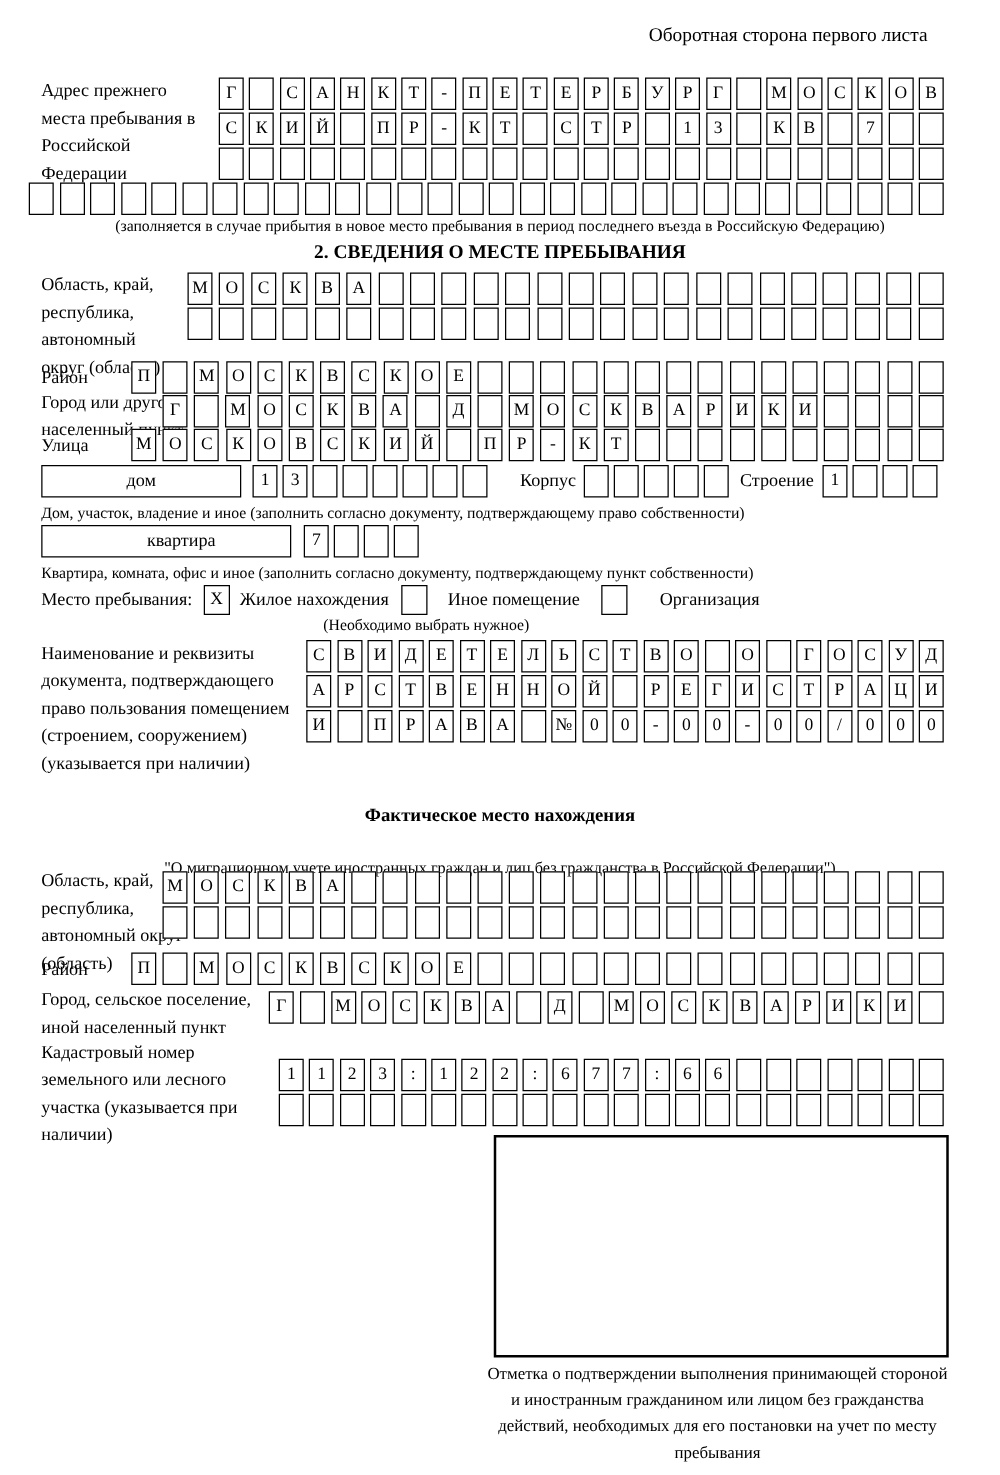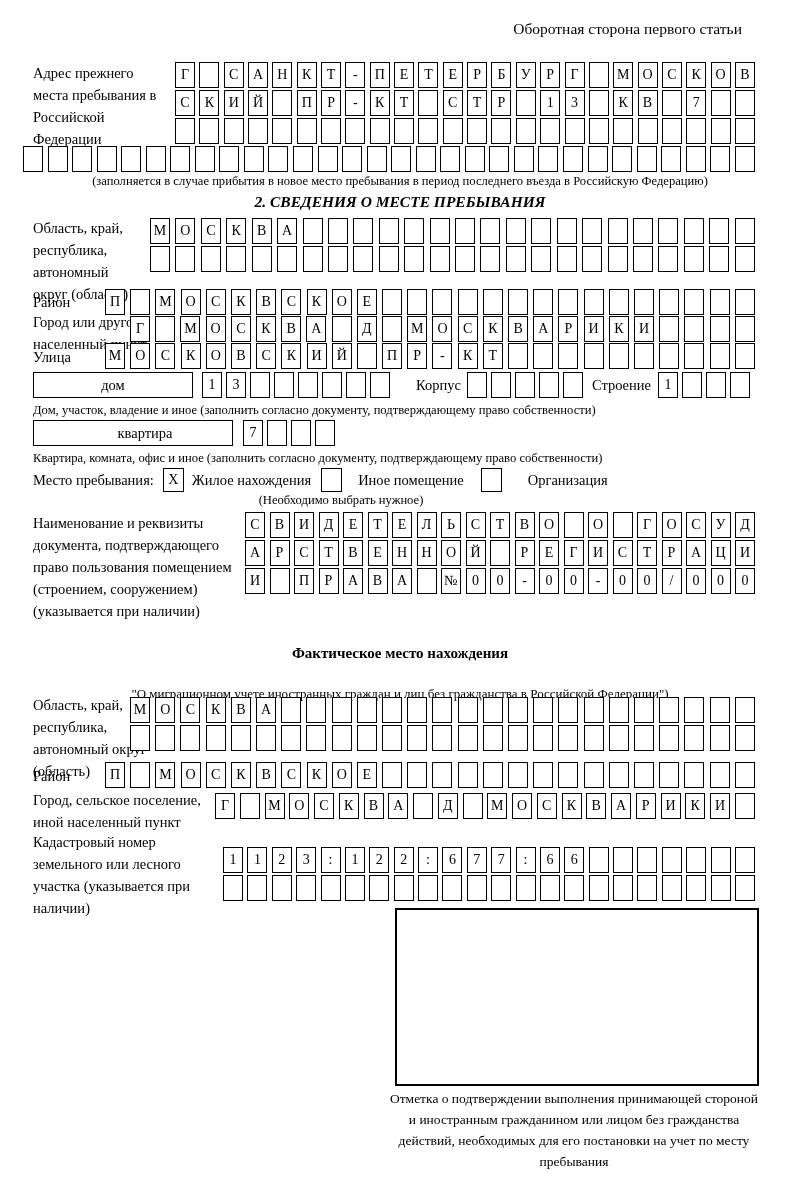--- a/index.html
+++ b/index.html
@@ -29,21 +29,21 @@
     box-sizing:border-box; width:21px; height:24px; border:1.7px solid #000;
     display:flex; align-items:center; justify-content:center; font-size:14px; background:#fff;
   }
   .bigbox{position:absolute; border:2px solid #000; background:#fff;}
 </style>
 </head>
 <body>
 
 <div class="page">
 
-  <div class="hdr">Оборотная сторона первого статьи</div>
+  <div class="hdr">Оборотная сторона первого листа</div>
 
   <div class="lbl" style="left:33px; top:62px; width:138px;">Адрес прежнего места пребывания в Российской Федерации</div>
   <div class="cellrow" style="left:175px; top:62px; width:580px;">
       <span class="cell">Г</span>
       <span class="cell"></span>
       <span class="cell">С</span>
       <span class="cell">А</span>
       <span class="cell">Н</span>
       <span class="cell">К</span>
       <span class="cell">Т</span>
@@ -144,21 +144,21 @@
       <span class="cell"></span>
       <span class="cell"></span>
       <span class="cell"></span>
       <span class="cell"></span>
       <span class="cell"></span>
       <span class="cell"></span>
       <span class="cell"></span>
     </div>
   <div class="note center" style="left:0; top:173px; width:800px;">(заполняется в случае прибытия в новое место пребывания в период последнего въезда в Российскую Федерацию)</div>
 
-  <div class="title" style="top:193px;font-style:italic;">2. СВЕДЕНИЯ О МЕСТЕ ПРЕБЫВАНИЯ</div>
+  <div class="title" style="top:193px;">2. СВЕДЕНИЯ О МЕСТЕ ПРЕБЫВАНИЯ</div>
 
   <div class="lbl" style="left:33px; top:217px; width:112px;">Область, край, республика, автономный округ (область)</div>
   <div class="cellrow" style="left:150px; top:218px; width:605px;">
       <span class="cell">М</span>
       <span class="cell">О</span>
       <span class="cell">С</span>
       <span class="cell">К</span>
       <span class="cell">В</span>
       <span class="cell">А</span>
       <span class="cell"></span>
@@ -328,21 +328,21 @@
 
   <div class="hrow" style="left:33px; top:420px;">
     <div class="widebox" style="width:200px;padding-left:24px;">квартира</div>
     <div class="cellgroup" style="margin-left:10px;">
         <span class="cell">7</span>
         <span class="cell"></span>
         <span class="cell"></span>
         <span class="cell"></span>
       </div>
   </div>
-  <div class="note" style="left:33px; top:450px; width:740px;">Квартира, комната, офис и иное (заполнить согласно документу, подтверждающему право собственности)</div>
+  <div class="note" style="left:33px; top:450px; width:740px;">Квартира, комната, офис и иное (заполнить согласно документу, подтверждающему пункт собственности)</div>
 
   <div class="hrow" style="left:33px; top:468px;">
     <span class="inlinelbl">Место пребывания:</span>
     <span class="checkbox" style="margin-left:9px;">X</span>
     <span class="inlinelbl" style="margin-left:8px;">Жилое нахождения</span>
     <span class="checkbox" style="margin-left:10px;"></span>
     <span class="inlinelbl" style="margin-left:16px;">Иное помещение</span>
     <span class="checkbox" style="margin-left:17px;"></span>
     <span class="inlinelbl" style="margin-left:26px;">Организация</span>
   </div>

